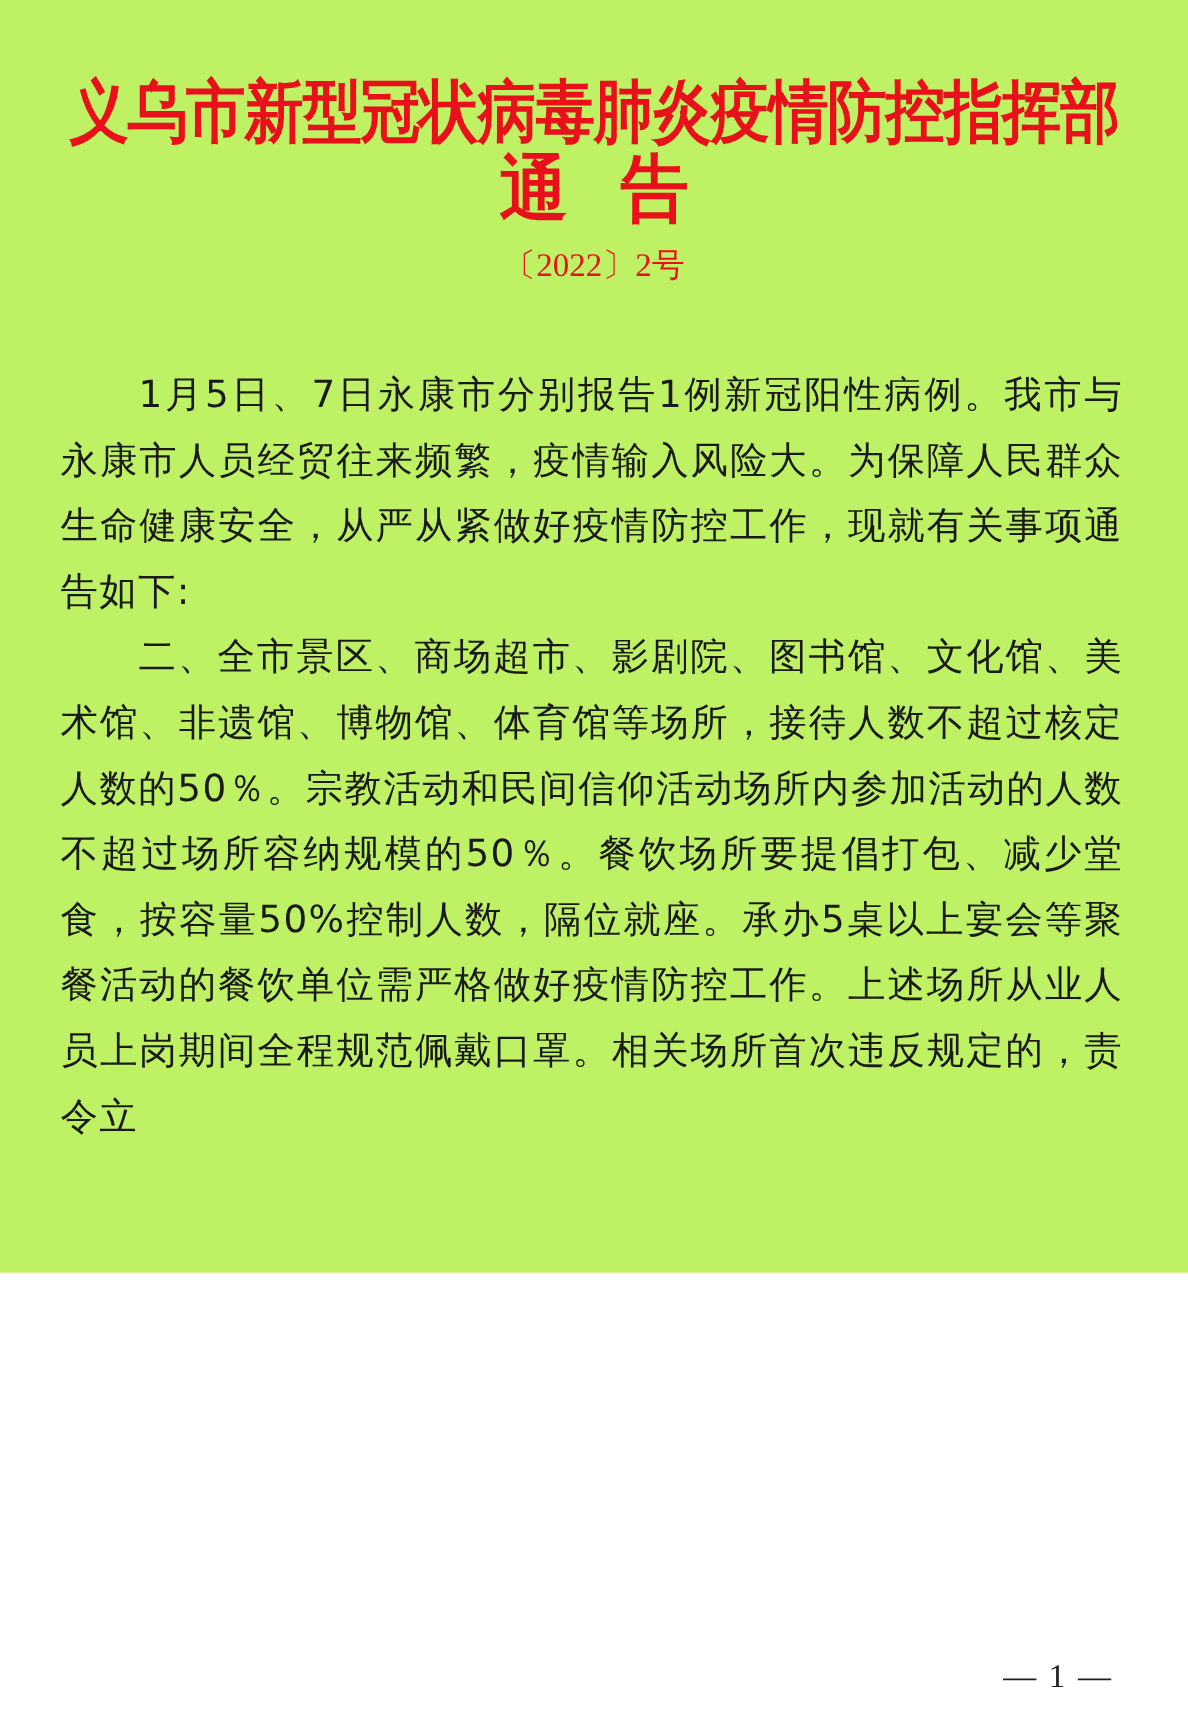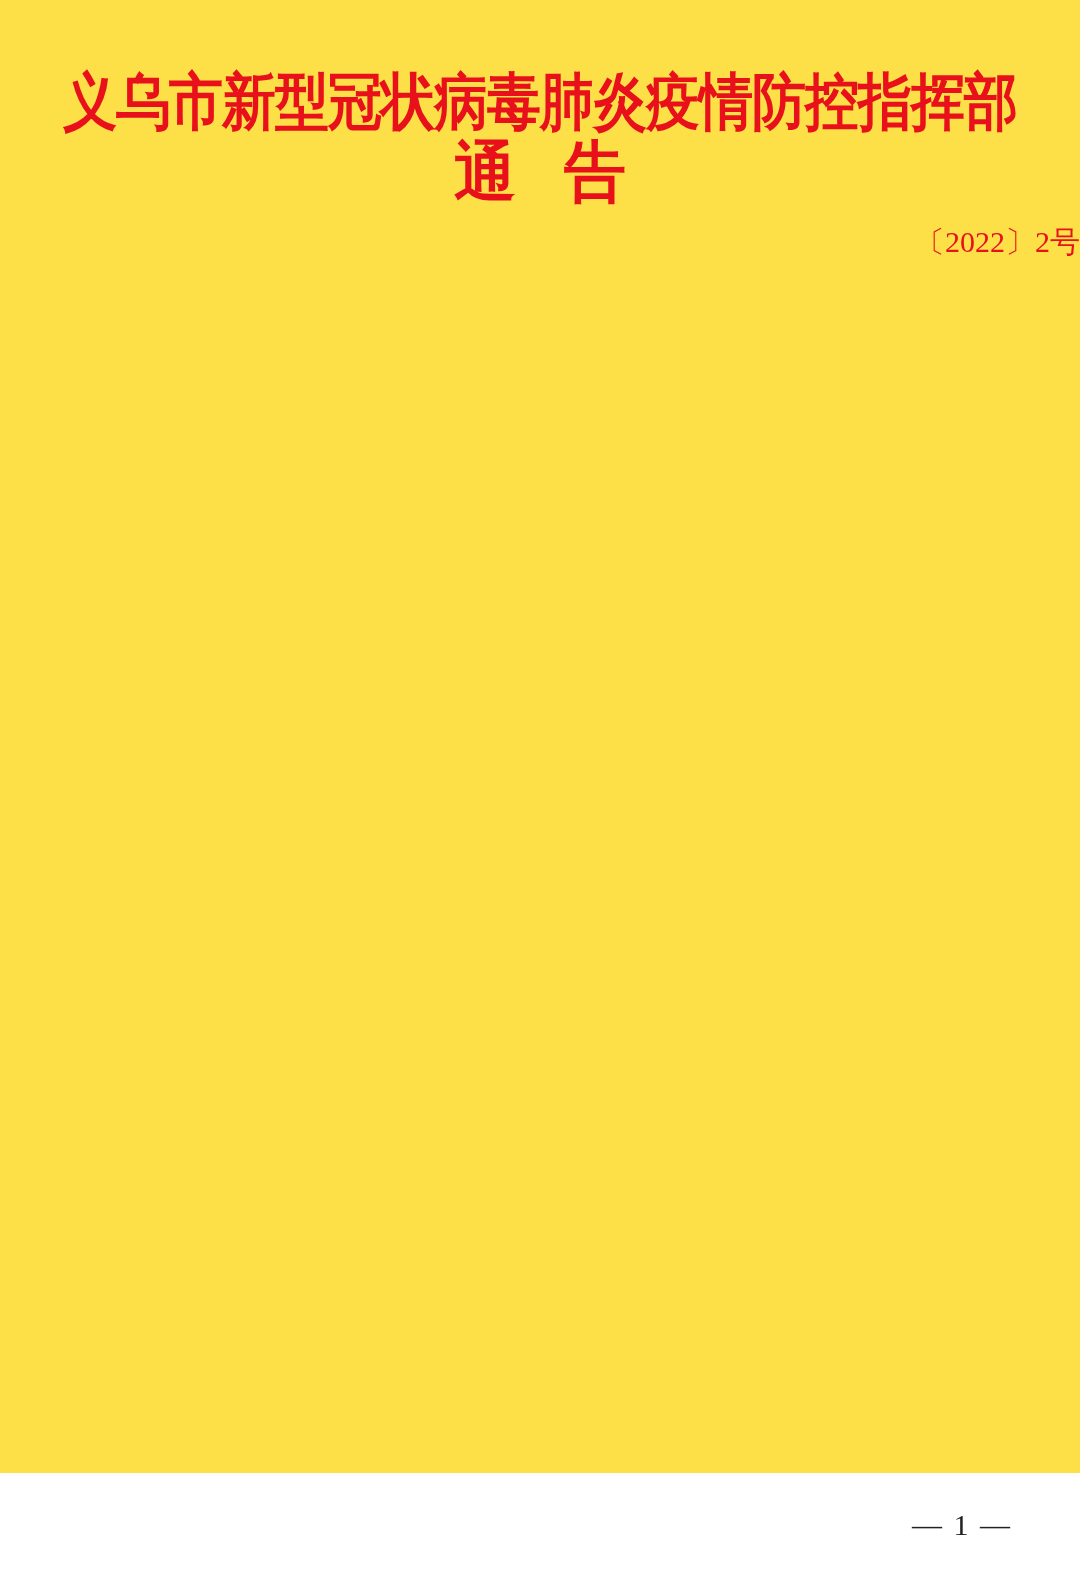--- a/index.html
+++ b/index.html
@@ -1,25 +1,25 @@
 <!DOCTYPE html>
 <html><head>
 <meta charset="utf-8">
 <style>
   html, body { margin: 0; padding: 0; background: #ffffff; }
   body { width: 1080px; height: 1569px; position: relative; overflow: hidden; }
-  .page { position: absolute; left: 0; top: 0; width: 1080px; height: 1473px; background: #fde047; }
+  .page { position: absolute; left: 0; top: 0; width: 1080px; height: 1157px; background: #bef264; }
   .title {
     position: absolute; left: 0; width: 1080px; text-align: center;
     color: #e8101a; font-family: "DejaVu Serif", serif; font-weight: bold;
     white-space: nowrap;
   }
   .t1 { top: 64px; font-size: 54px; letter-spacing: -1px; line-height: 64px; transform: scaleY(1.15); transform-origin: center top; }
   .t2 { top: 136px; font-size: 62px; line-height: 72px; letter-spacing: 48px; padding-left: 48px; box-sizing: border-box; transform: scaleY(1.05); }
-  .t3 { top: 222px; font-size: 30px; line-height: 40px; font-weight: normal; font-family: "Liberation Serif", serif; text-align: right; }
+  .t3 { top: 222px; font-size: 30px; line-height: 40px; font-weight: normal; font-family: "Liberation Serif", serif; }
   .body {
     position: absolute; left: 55px; top: 330px; width: 966px;
     font-family: "DejaVu Sans", sans-serif; font-size: 34px; line-height: 59.6px;
     color: #1a1a1a; text-align: justify; text-align-last: left;
     letter-spacing: 1.2px;
   }
   .body p { margin: 0; text-indent: 71px; }
   .page-num {
     position: absolute; left: 912px; top: 1508px; font-family: "Liberation Serif", serif;
     font-size: 30px; color: #222; white-space: nowrap; letter-spacing: 2px;
@@ -27,16 +27,18 @@
 </style>
 </head>
 <body>
 
 <div class="page">
   <div class="title t1">义乌市新型冠状病毒肺炎疫情防控指挥部</div>
   <div class="title t2">通告</div>
   <div class="title t3">〔2022〕2号</div>
 
   <div class="body">
+    <p>1月5日、7日永康市分别报告1例新冠阳性病例。我市与永康市人员经贸往来频繁，疫情输入风险大。为保障人民群众生命健康安全，从严从紧做好疫情防控工作，现就有关事项通告如下:</p>
+    <p>二、全市景区、商场超市、影剧院、图书馆、文化馆、美术馆、非遗馆、博物馆、体育馆等场所，接待人数不超过核定人数的50％。宗教活动和民间信仰活动场所内参加活动的人数不超过场所容纳规模的50％。餐饮场所要提倡打包、减少堂食，按容量50%控制人数，隔位就座。承办5桌以上宴会等聚餐活动的餐饮单位需严格做好疫情防控工作。上述场所从业人员上岗期间全程规范佩戴口罩。相关场所首次违反规定的，责令立</p>
   </div>
 
   <div class="page-num">— 1 —</div>
 </div>
 
 </body></html>

